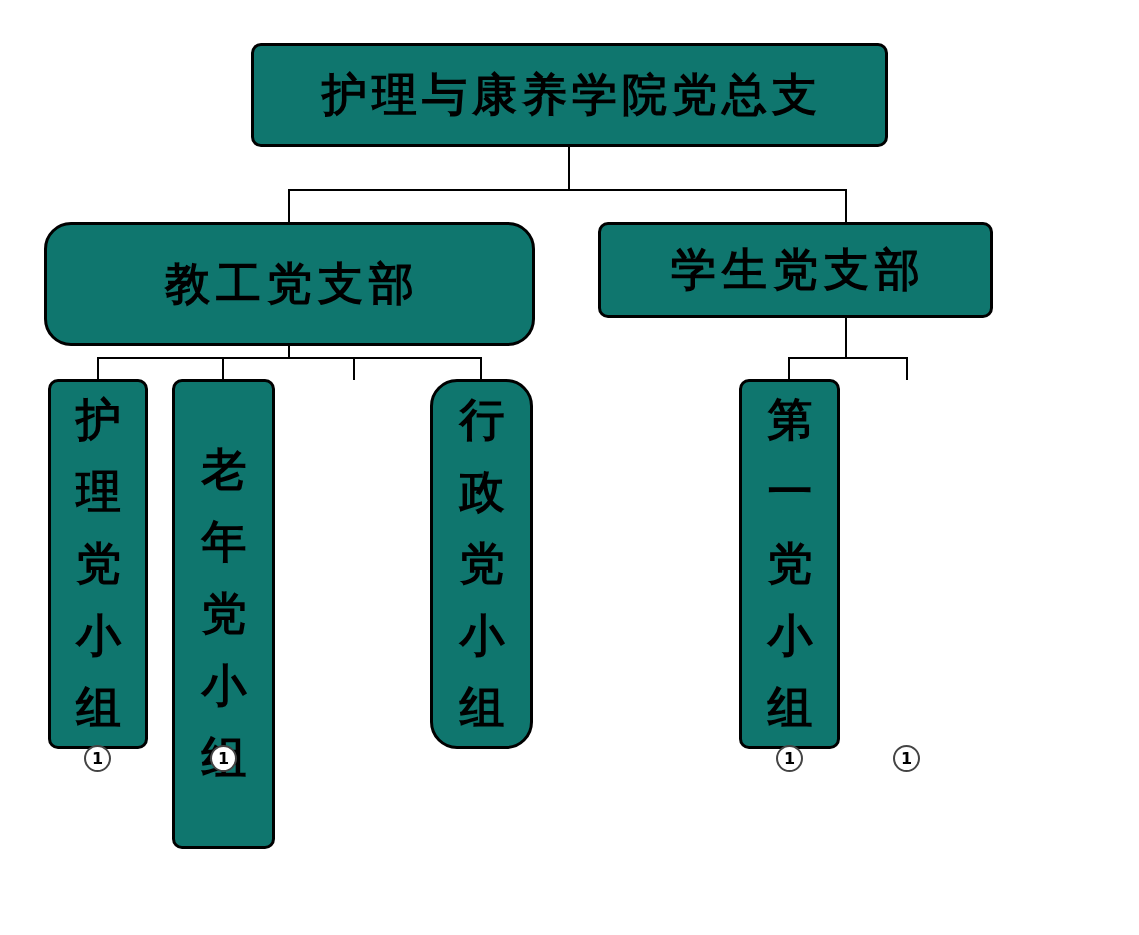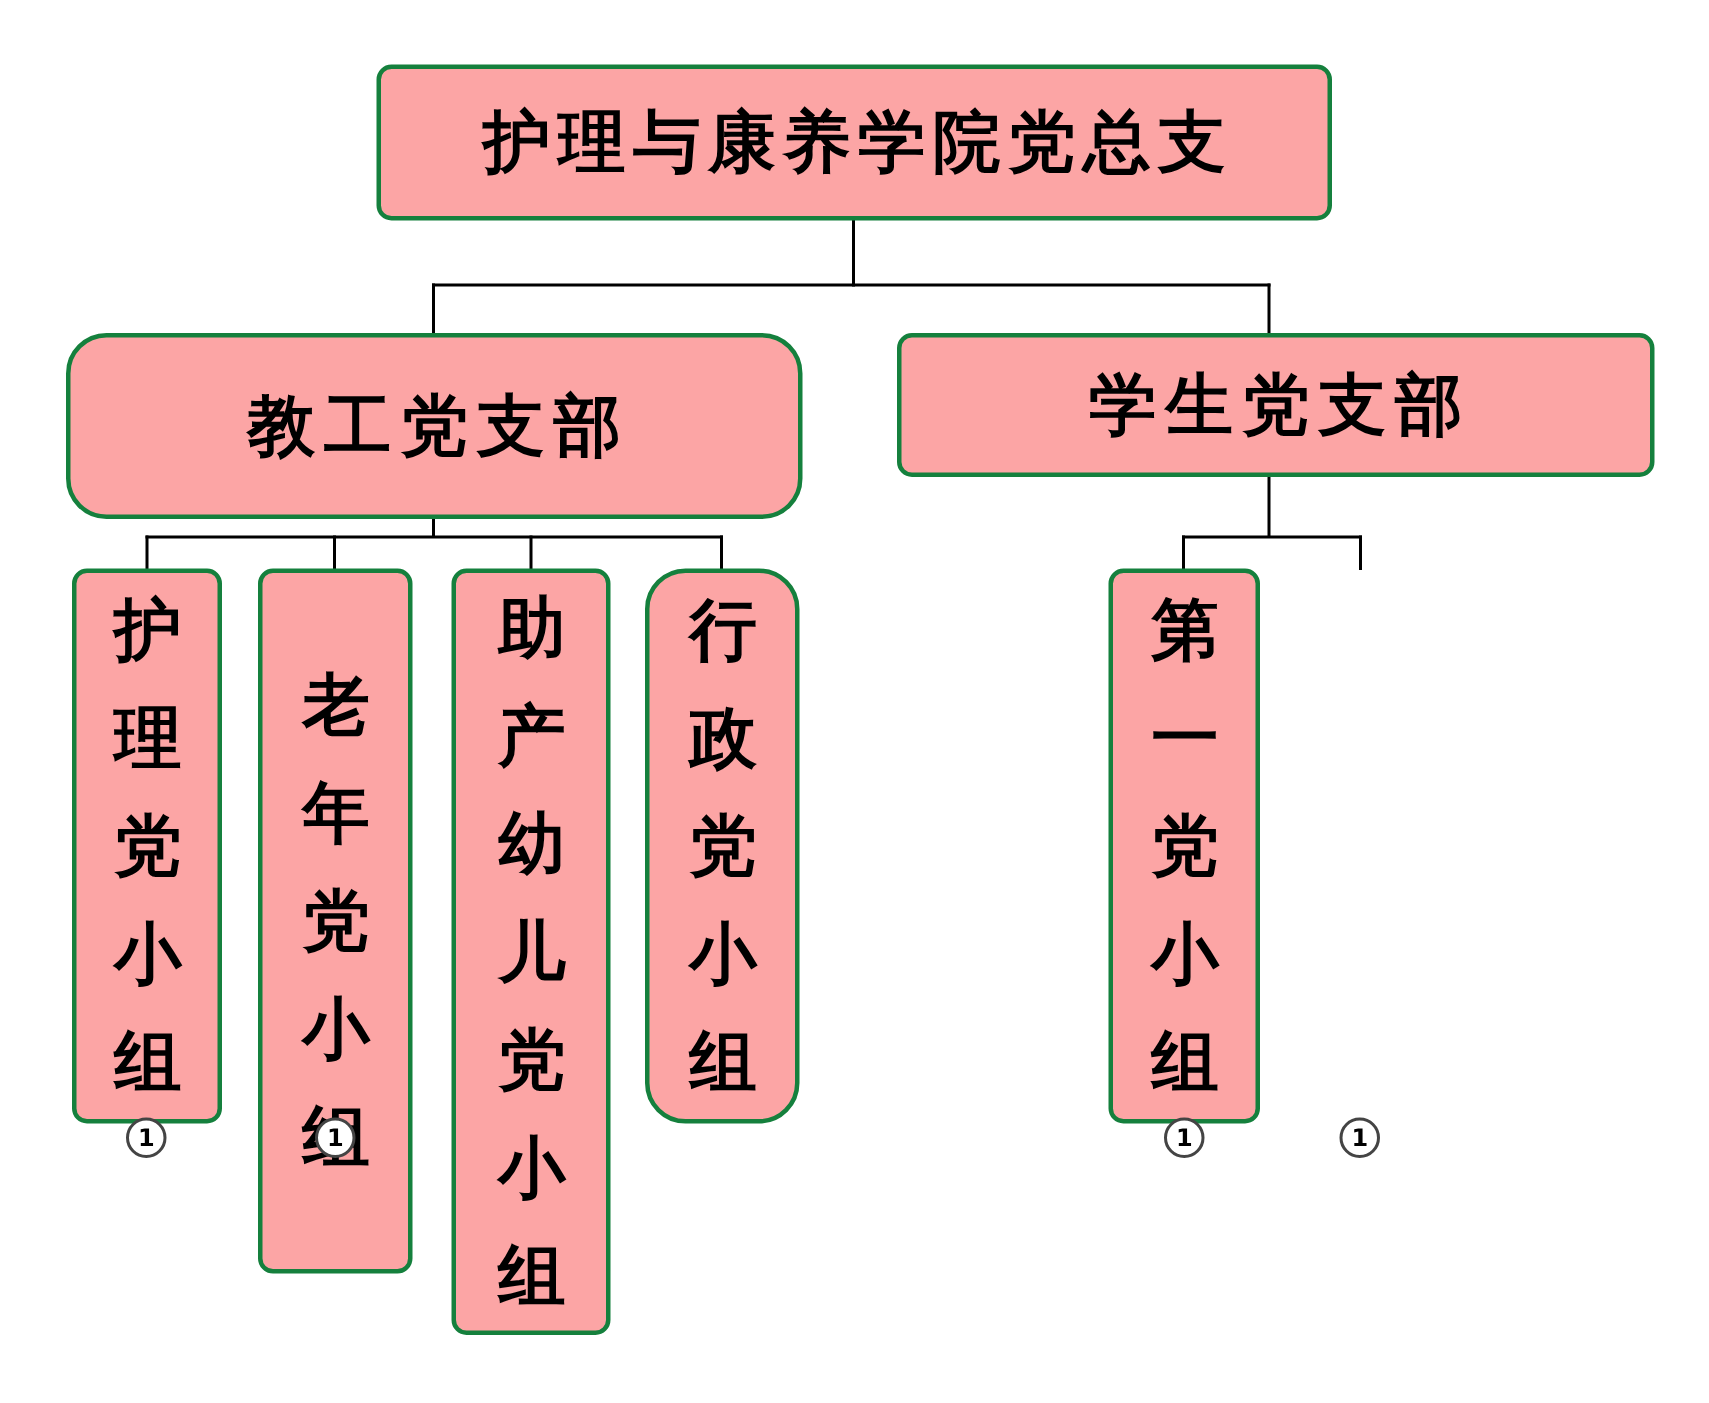--- a/index.html
+++ b/index.html
@@ -16,22 +16,22 @@
     font-family: "DejaVu Serif", serif;
     overflow: hidden;
   }
   .line {
     position: absolute;
     background: #000000;
     z-index: 0;
   }
   .box {
     position: absolute;
-    background: #fca5a5;
-    border: 3px solid #15803d;
+    background: #0f766e;
+    border: 3px solid #000000;
     border-radius: 10px;
     box-sizing: border-box;
     display: flex;
     align-items: center;
     justify-content: center;
     font-weight: bold;
     z-index: 1;
   }
   .hlabel {
     font-size: 45px;
@@ -93,35 +93,32 @@
   <div class="line" style="left:906px; top:357px; width:2px;  height:23px;"></div>
 
   <div class="box" style="left:251px; top:43px; width:637px; height:104px;">
     <span class="hlabel root-label">护理与康养学院党总支</span>
   </div>
 
   <div class="box" style="left:44px; top:222px; width:491px; height:124px;border-radius:27px;">
     <span class="hlabel">教工党支部</span>
   </div>
 
-  <div class="box" style="left:598px; top:222px; width:505px; height:96px;">
+  <div class="box" style="left:598px; top:222px; width:395px; height:96px;">
     <span class="hlabel">学生党支部</span>
   </div>
 
   <div class="box" style="left:48px; top:379px; width:100px; height:370px;">
     <span class="vtext">护理党小组</span>
   </div>
 
   <div class="box" style="left:172px; top:379px; width:103px; height:470px;">
     <span class="vtext">老年党小组</span>
   </div>
 
-  <div class="box" style="left:301px; top:379px; width:106px; height:511px;">
-    <span class="vtext">助产幼儿党小组</span>
-  </div>
 
   <div class="box" style="left:430px; top:379px; width:103px; height:370px;border-radius:27px;">
     <span class="vtext">行政党小组</span>
   </div>
 
   <div class="box" style="left:739px; top:379px; width:101px; height:370px;border-radius:10px;">
     <span class="vtext">第一党小组</span>
   </div>
 
 

